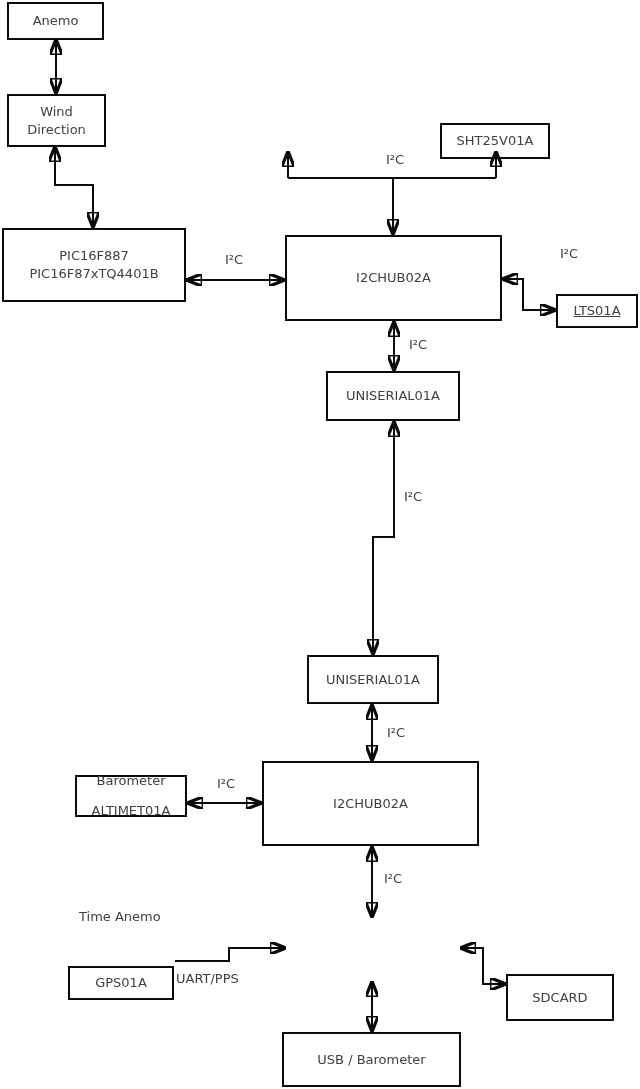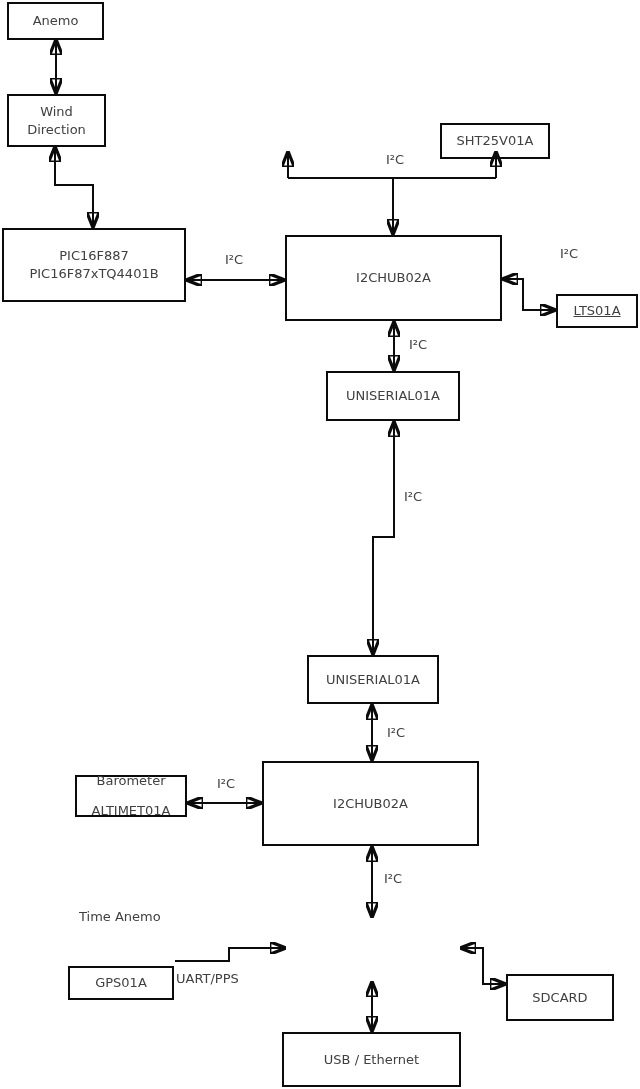--- a/index.html
+++ b/index.html
@@ -100,21 +100,21 @@
   <div class="node" style="left:68px; top:966px; width:106px; height:34px;">
     <span>GPS01A</span>
   </div>
 
 
   <div class="node" style="left:506px; top:960px; width:108px; height:47px;margin-top:14px;">
     <span>SDCARD</span>
   </div>
 
   <div class="node" style="left:282px; top:1032px; width:179px; height:55px;">
-    <span>USB / Ethernet</span>
+    <span>USB / Barometer</span>
   </div>
 
   <div class="elabel" style="left:386px; top:152px;">I²C</div>
   <div class="elabel" style="left:225px; top:252px;">I²C</div>
   <div class="elabel" style="left:560px; top:246px;">I²C</div>
   <div class="elabel" style="left:409px; top:337px;">I²C</div>
   <div class="elabel" style="left:404px; top:489px;">I²C</div>
   <div class="elabel" style="left:387px; top:725px;">I²C</div>
   <div class="elabel" style="left:217px; top:776px;">I²C</div>
   <div class="elabel" style="left:384px; top:871px;">I²C</div>

